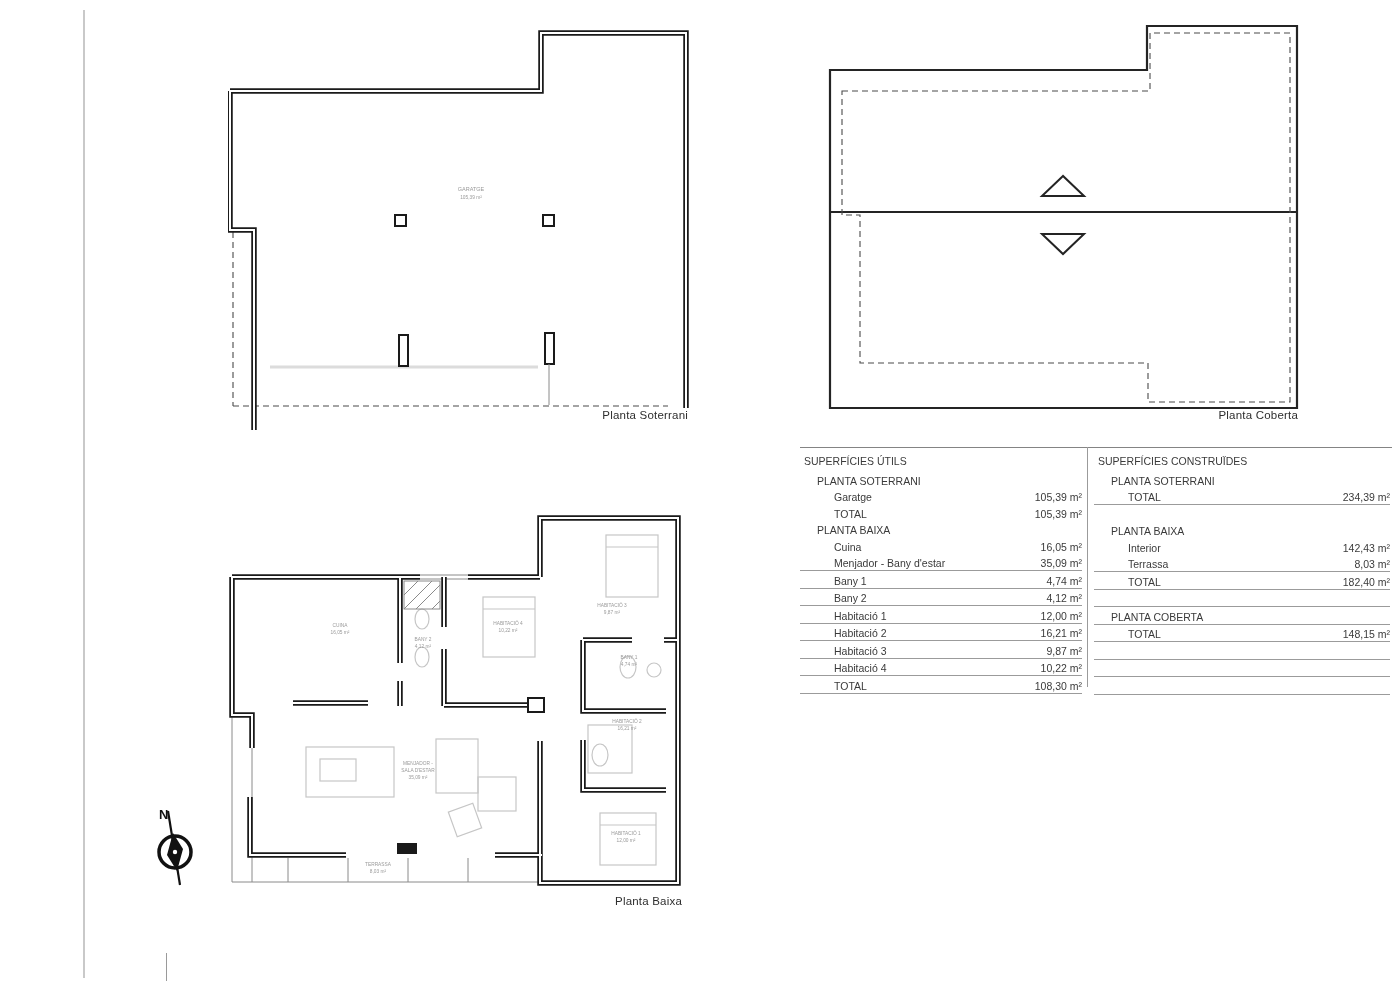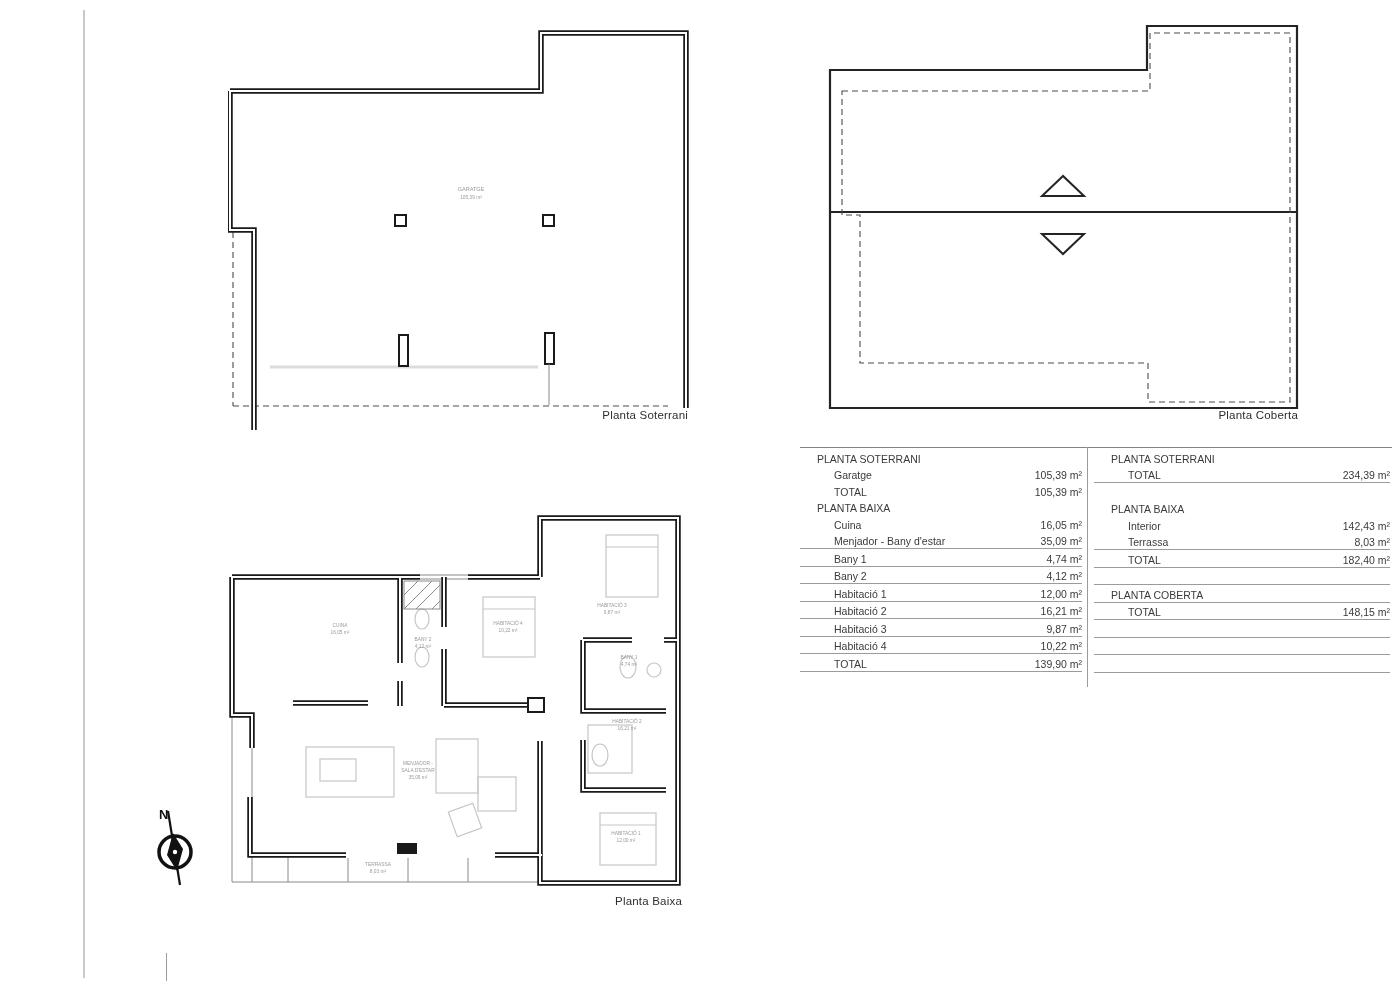--- a/index.html
+++ b/index.html
@@ -176,20 +176,23 @@
   <circle cx="30" cy="57" r="16" style="stroke:#111;stroke-width:3.5;fill:none;"></circle>
   <line class="needle" x1="23" y1="16" x2="35" y2="90"></line>
   <polygon points="28,38 22,60 32,76 38,54" style="fill:#111;"></polygon>
   <circle cx="30" cy="57" r="2.2" style="fill:#fff;"></circle>
 </svg>
 
 <div class="tbl-topline" style="left:800px;top:447px;width:592px;"></div>
 <div class="tbl-divider" style="left:1087px;top:447px;height:240px;"></div>
 
 <div class="tbl" style="left:800px;top:449px;width:282px;">
+  <div class="row trow i0">
+    <span class="lab">SUPERFÍCIES ÚTILS</span>
+  </div>
   <div class="row i1">
       <span class="lab">PLANTA SOTERRANI</span>
       <span class="val"></span>
     </div>
   <div class="row i2">
       <span class="lab">Garatge</span>
       <span class="val">105,39 m²</span>
     </div>
   <div class="row i2">
       <span class="lab">TOTAL</span>
@@ -226,25 +229,28 @@
   <div class="row i2 b">
       <span class="lab">Habitació 3</span>
       <span class="val">9,87 m²</span>
     </div>
   <div class="row i2 b">
       <span class="lab">Habitació 4</span>
       <span class="val">10,22 m²</span>
     </div>
   <div class="row i2 b">
       <span class="lab">TOTAL</span>
-      <span class="val">139,90 m²</span>
+      <span class="val">108,30 m²</span>
     </div>
 </div>
 
 <div class="tbl" style="left:1094px;top:449px;width:296px;">
+  <div class="row trow i0">
+    <span class="lab">SUPERFÍCIES CONSTRUÏDES</span>
+  </div>
   <div class="row i1">
       <span class="lab">PLANTA SOTERRANI</span>
       <span class="val"></span>
     </div>
   <div class="row i2 b">
       <span class="lab">TOTAL</span>
       <span class="val">234,39 m²</span>
     </div>
   <div class="row i0">
       <span class="lab"></span>

